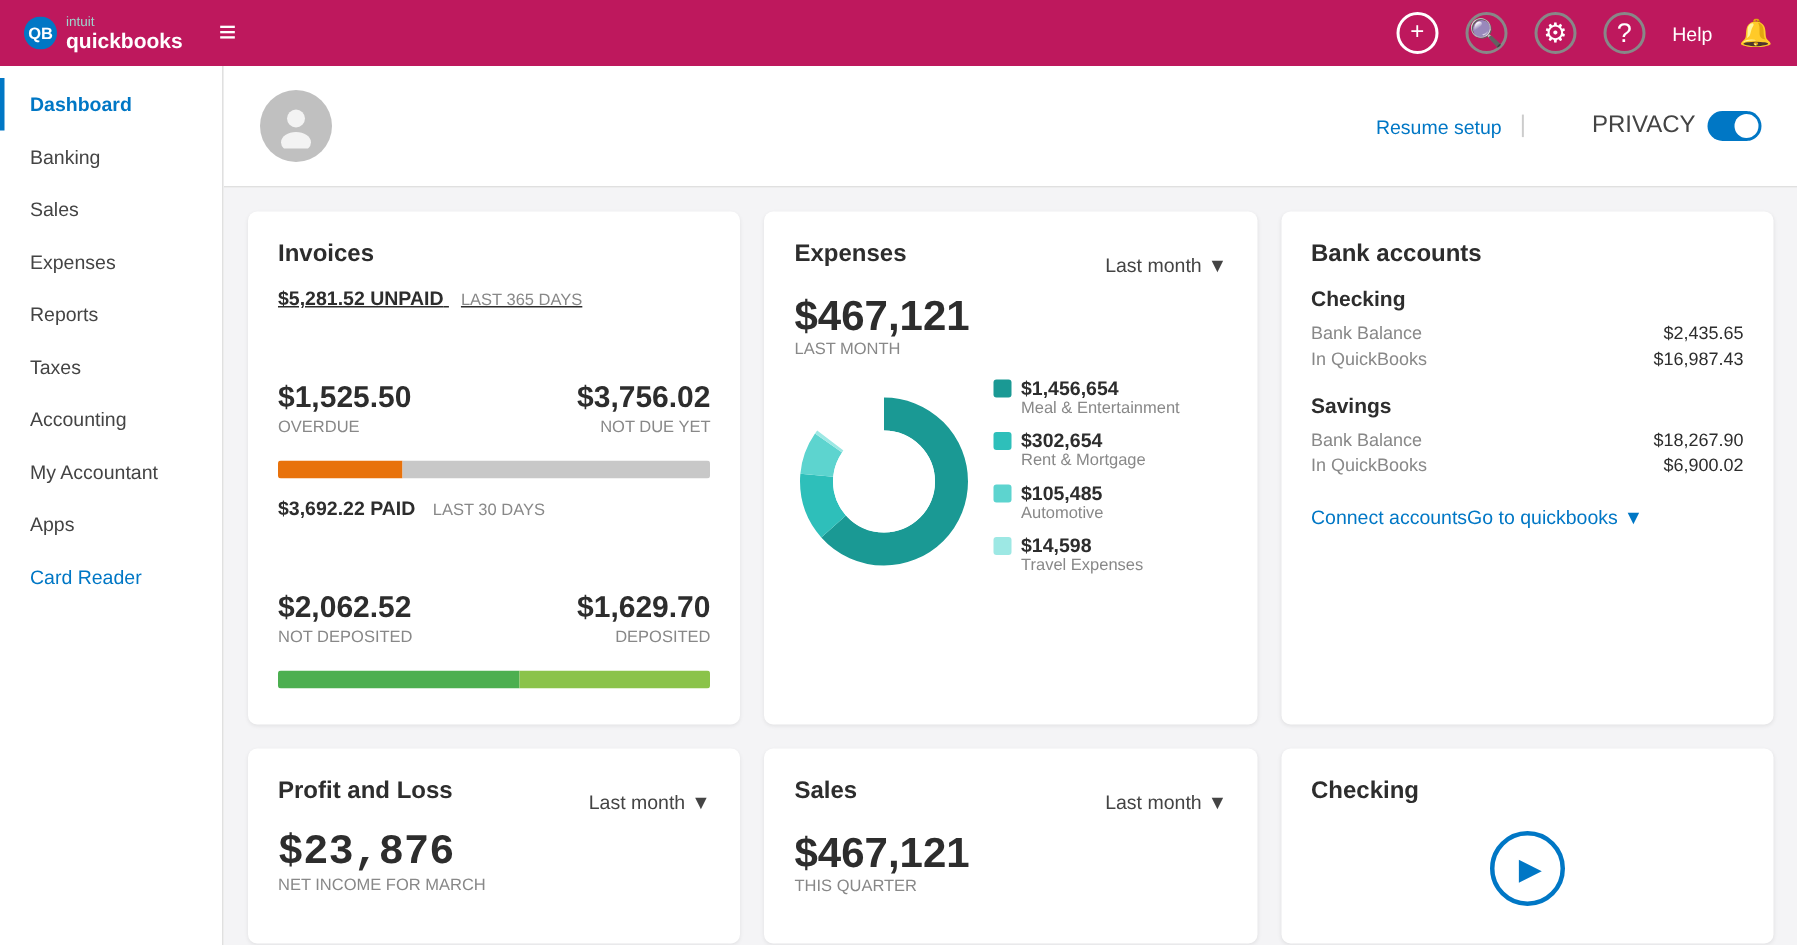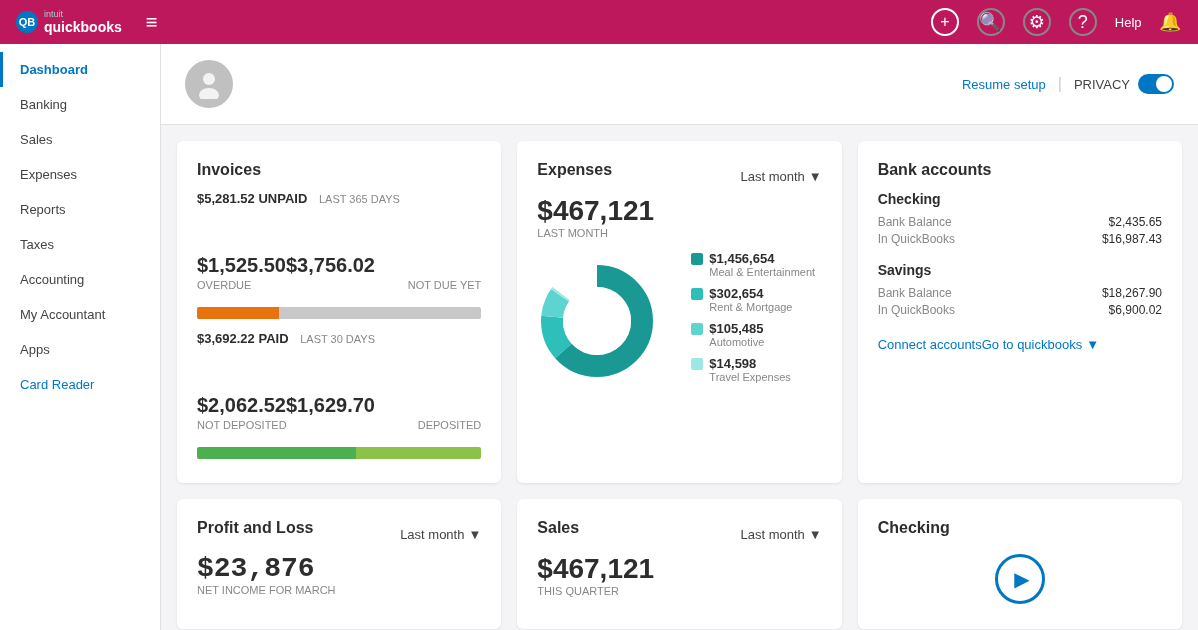--- a/index.html
+++ b/index.html
@@ -24,21 +24,21 @@
     .topnav-icon { color: #fff; font-size: 18px; cursor: pointer; width: 28px; height: 28px; display: flex; align-items: center; justify-content: center; border-radius: 50%; border: 2px solid #888; }
     .topnav-icon.plus { border-color: #fff; font-size: 16px; }
     .topnav-help { color: #fff; font-size: 13px; font-weight: 500; }
     .topnav-bell { color: #fff; font-size: 18px; cursor: pointer; }
 
     
     .app-body { display: flex; flex: 1; overflow: hidden; }
 
     
     .sidebar {
-      width: 161px;
+      width: 149px;
       background: #fff;
       border-right: 1px solid #e0e0e0;
       flex-shrink: 0;
       padding-top: 8px;
     }
     .sidebar-item {
       padding: 10px 20px;
       font-size: 13px;
       color: #444;
       cursor: pointer;
@@ -67,21 +67,21 @@
       background: #c0c0c0;
       border-radius: 50%;
       display: flex; align-items: center; justify-content: center;
       font-size: 22px; color: #fff; margin-right: 16px;
       flex-shrink: 0;
     }
     .company-name { font-size: 22px; font-weight: 600; color: #2d2d2d; }
     .header-spacer { flex: 1; }
     .resume-setup { color: #0077c5; font-size: 13px; cursor: pointer; }
     .header-divider { color: #ccc; margin: 0 12px; }
-    .privacy-label { font-size: 13px; color: #444; margin-right: 8px; }
+    .privacy-label { font-size: 16px; color: #444; margin-right: 8px; margin-left: 32px; }
     .toggle {
       width: 36px; height: 20px; background: #0077c5; border-radius: 10px;
       position: relative; cursor: pointer;
     }
     .toggle::after {
       content: ''; position: absolute; right: 2px; top: 2px;
       width: 16px; height: 16px; background: #fff; border-radius: 50%;
     }
 
     
@@ -94,43 +94,43 @@
 
     .card {
       background: #fff;
       border-radius: 6px;
       padding: 20px;
       box-shadow: 0 1px 3px rgba(0,0,0,0.08);
     }
 
     
     .card-title { font-size: 16px; font-weight: 600; color: #2d2d2d; margin-bottom: 12px; }
-    .invoice-unpaid { font-size: 13px; color: #2d2d2d; margin-bottom: 22px; }
+    .invoice-unpaid { font-size: 13px; color: #2d2d2d; margin-bottom: 22px; text-decoration: underline; }
     .invoice-unpaid strong { font-weight: 700; }
     .invoice-unpaid span { color: #888; margin-left: 8px; font-size: 11px; }
-    .invoice-row { display: flex; margin-bottom: 2px; margin-top: 48px; }
+    .invoice-row { display: flex; justify-content: space-between; margin-bottom: 2px; margin-top: 48px; }
     .invoice-amount { font-size: 20px; font-weight: 600; color: #2d2d2d; }
     .invoice-label { font-size: 11px; color: #888; margin-bottom: 10px; }
     .invoice-labels { display: flex; justify-content: space-between; margin-top: 2px; }
     .invoice-bar { display: flex; height: 12px; border-radius: 2px; overflow: hidden; margin: 6px 0 12px; }
     .bar-orange { background: #e8720c; flex: 1.525; }
     .bar-gray { background: #c8c8c8; flex: 3.756; }
     .invoice-paid { font-size: 13px; color: #2d2d2d; margin-bottom: 10px; margin-top: 4px; }
     .invoice-paid strong { font-weight: 700; }
     .invoice-paid span { color: #888; margin-left: 8px; font-size: 11px; }
     .invoice-bar2 { display: flex; height: 12px; border-radius: 2px; overflow: hidden; margin: 6px 0 4px; }
     .bar-green1 { background: #4caf50; flex: 2.062; }
     .bar-green2 { background: #8bc34a; flex: 1.629; }
 
     
     .card-header-row { display: flex; justify-content: space-between; align-items: center; margin-bottom: 4px; }
     .card-period { font-size: 13px; color: #444; cursor: pointer; display: flex; align-items: center; gap: 4px; }
     .expense-amount { font-size: 28px; font-weight: 600; color: #2d2d2d; }
     .expense-sublabel { font-size: 11px; color: #888; margin-bottom: 12px; }
-    .expense-chart-area { display: flex; gap: 34px; align-items: center; }
+    .expense-chart-area { display: flex; gap: 13px; align-items: center; }
     .donut-container { width: 120px; height: 120px; flex-shrink: 0; }
     .expense-legend { flex: 1; }
     .legend-item { display: flex; align-items: flex-start; gap: 6px; margin-bottom: 8px; }
     .legend-dot { width: 12px; height: 12px; border-radius: 2px; flex-shrink: 0; margin-top: 2px; }
     .legend-amount { font-size: 13px; font-weight: 600; color: #2d2d2d; }
     .legend-label { font-size: 11px; color: #888; }
 
     
     .bank-section { margin-bottom: 16px; }
     .bank-section-title { font-size: 14px; font-weight: 600; color: #2d2d2d; margin-bottom: 8px; }

